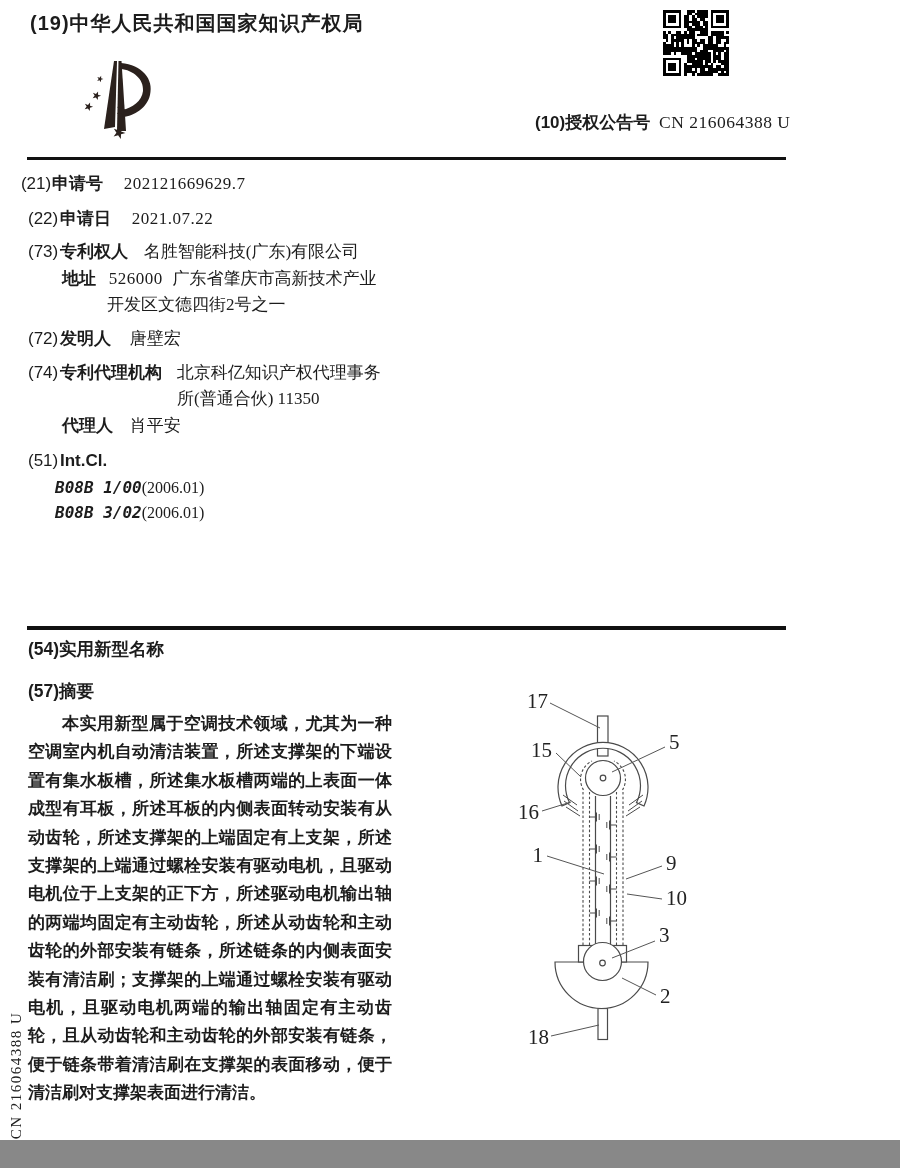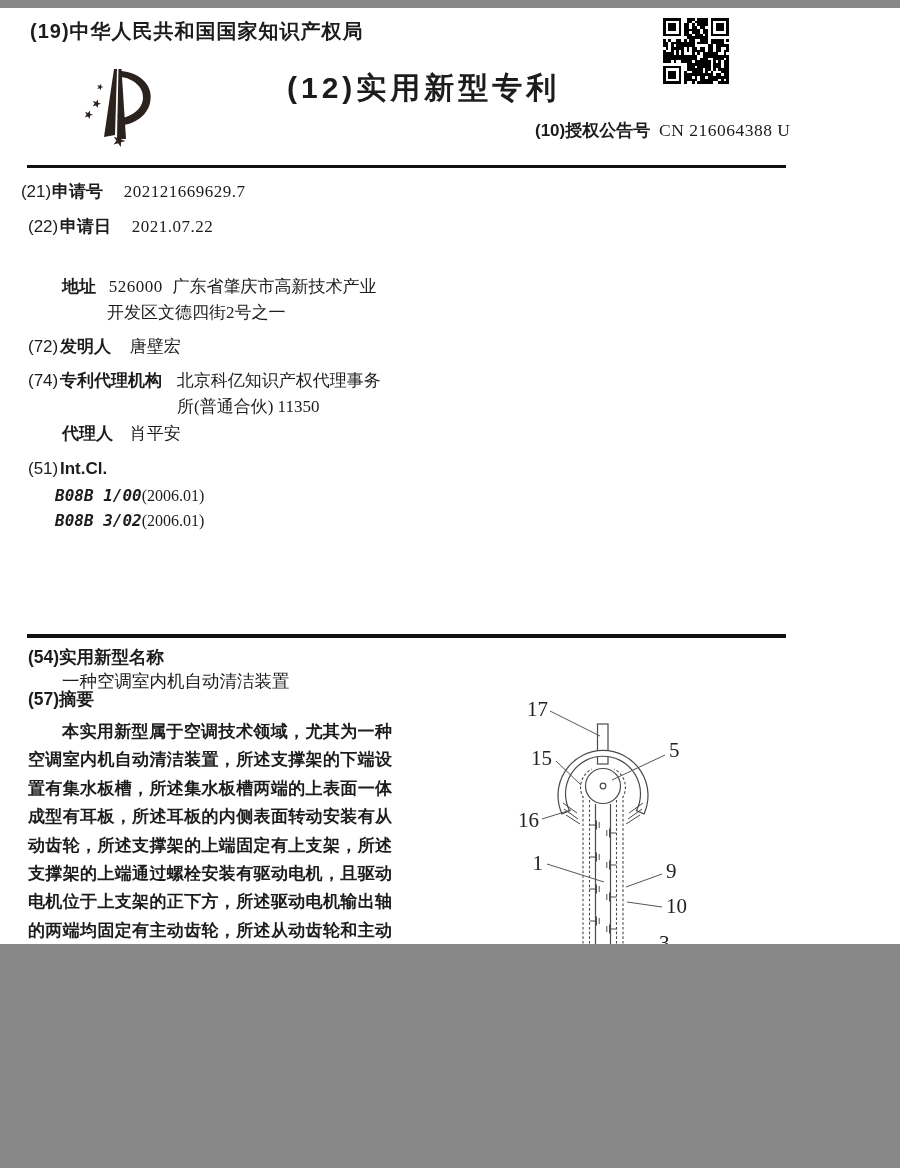--- a/index.html
+++ b/index.html
@@ -1,18 +1,18 @@
 <!DOCTYPE html>
 <html><head>
 <meta charset="utf-8">
 <style>
   * { margin:0; padding:0; box-sizing:border-box; }
   html,body { background:#888; }
   .page {
-    position:relative; width:900px; height:936px; margin:8px auto;
+    position:relative; width:900px; height:1140px; margin:0 auto;
     background:#ffffff; overflow:hidden; color:#1c1c1c;
     font-family:"Liberation Sans","DejaVu Sans",sans-serif;
   }
   .abs { position:absolute; }
 
   .office { left:30px; top:10px; font-size:20px; font-weight:bold; letter-spacing:1px; }
   .doc-title { left:287px; top:60px; font-size:30px; font-weight:bold; letter-spacing:4px; }
 
   .pub-block { left:535px; top:110px; line-height:24px; font-size:17px; white-space:nowrap; }
   .pub-row .plabel { font-weight:bold; }
@@ -74,21 +74,20 @@
         <path d="M51,6 C72,8 84,22 80,38 C77,51 64,59 53,60 L52.5,53 C62,51 72,44 73,34 C74,22 63,13 50.5,12 Z"></path>
         <path id="st" d="M0,-1 L0.24,-0.32 L0.95,-0.31 L0.38,0.12 L0.59,0.81 L0,0.40 L-0.59,0.81 L-0.38,0.12 L-0.95,-0.31 L-0.24,-0.32 Z" transform="translate(30,22) scale(3.4) rotate(20)"></path>
         <use href="#st" transform="translate(-14,9) scale(1.35)"></use>
         <use href="#st" transform="translate(-22,20) scale(1.35)"></use>
         <use href="#st" transform="translate(-2,14) scale(1.8)"></use>
         <use href="#st" transform="translate(-8,34) scale(1.9)"></use>
       </g>
     </svg>
   </div>
 
-  <div class="abs doc-title">(12)实用新型专利</div>
 
   <div class="abs qr" id="qr-holder"><svg viewBox="0 0 25 25" width="66" height="66" shape-rendering="crispEdges">
         <rect x="0" y="0" width="25" height="25" fill="#fff"></rect>
         <rect x="9" y="0" width="1" height="1" fill="#000"></rect>
         <rect x="10" y="0" width="1" height="1" fill="#000"></rect>
         <rect x="11" y="0" width="1" height="1" fill="#000"></rect>
         <rect x="13" y="0" width="1" height="1" fill="#000"></rect>
         <rect x="14" y="0" width="1" height="1" fill="#000"></rect>
         <rect x="15" y="0" width="1" height="1" fill="#000"></rect>
         <rect x="16" y="0" width="1" height="1" fill="#000"></rect>
@@ -432,20 +431,24 @@
   <div class="abs brow" style="left:20px; top:172px;text-align:center;">
     <span class="code">(21)</span><span class="lbl">申请号</span>
     <span class="val num" style="margin-left:16px;">202121669629.7</span>
   </div>
 
   <div class="abs brow" style="left:28px; top:207px;">
     <span class="code">(22)</span><span class="lbl">申请日</span>
     <span class="val num" style="margin-left:16px;">2021.07.22</span>
   </div>
 
+  <div class="abs brow" style="left:28px; top:240px;">
+    <span class="code">(73)</span><span class="lbl">专利权人</span>
+    <span class="val" style="margin-left:11px;">名胜智能科技(广东)有限公司</span>
+  </div>
   <div class="abs brow" style="left:62px; top:267px;">
     <span class="lbl">地址</span>
     <span class="val num" style="margin-left:8px;">526000</span>
     <span class="val" style="margin-left:5px;">广东省肇庆市高新技术产业</span>
   </div>
   <div class="abs brow" style="left:107px; top:293px;">
     <span class="val">开发区文德四街2号之一</span>
   </div>
 
   <div class="abs brow" style="left:28px; top:327px;">
@@ -472,21 +475,20 @@
     <span class="intcl-cls">B08B 1/00</span><span class="intcl-ver">(2006.01)</span>
   </div>
   <div class="abs brow" style="left:55px; top:503px;">
     <span class="intcl-cls">B08B 3/02</span><span class="intcl-ver">(2006.01)</span>
   </div>
 
 
   <div class="abs hr2"></div>
 
   <div class="abs sec-label" style="left:28px; top:637px;">(54)实用新型名称</div>
-  <div class="abs invention-title">一种空调室内机自动清洁装置</div>
   <div class="abs sec-label" style="left:28px; top:679px;">(57)摘要</div>
   <div class="abs abstract">本实用新型属于空调技术领域，尤其为一种空调室内机自动清洁装置，所述支撑架的下端设置有集水板槽，所述集水板槽两端的上表面一体成型有耳板，所述耳板的内侧表面转动安装有从动齿轮，所述支撑架的上端固定有上支架，所述支撑架的上端通过螺栓安装有驱动电机，且驱动电机位于上支架的正下方，所述驱动电机输出轴的两端均固定有主动齿轮，所述从动齿轮和主动齿轮的外部安装有链条，所述链条的内侧表面安装有清洁刷；支撑架的上端通过螺栓安装有驱动电机，且驱动电机两端的输出轴固定有主动齿轮，且从动齿轮和主动齿轮的外部安装有链条，便于链条带着清洁刷在支撑架的表面移动，便于清洁刷对支撑架表面进行清洁。</div>
 
   <div class="abs figure-box">
     <svg viewBox="450 682 302 372" width="302" height="372">
       <g fill="none" stroke="#4a4a4a" stroke-width="1.2">
 
         <rect x="597.5" y="716" width="10.5" height="40" fill="#fff"></rect>
         <rect x="598" y="1008.5" width="9.5" height="31" fill="#fff"></rect>
 

